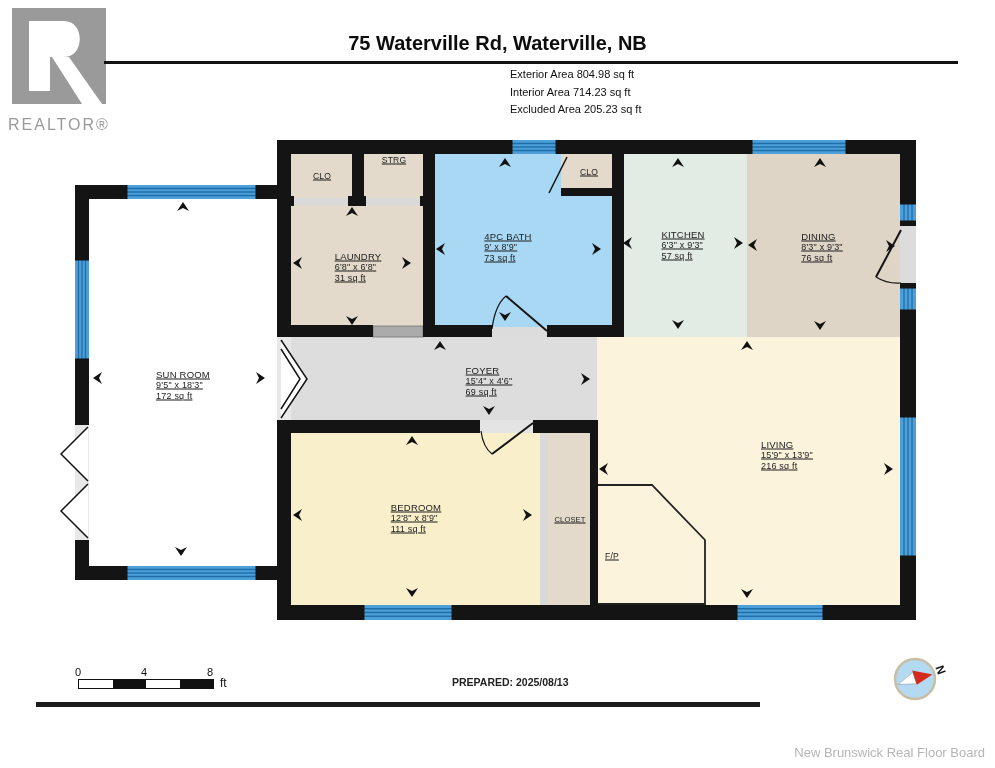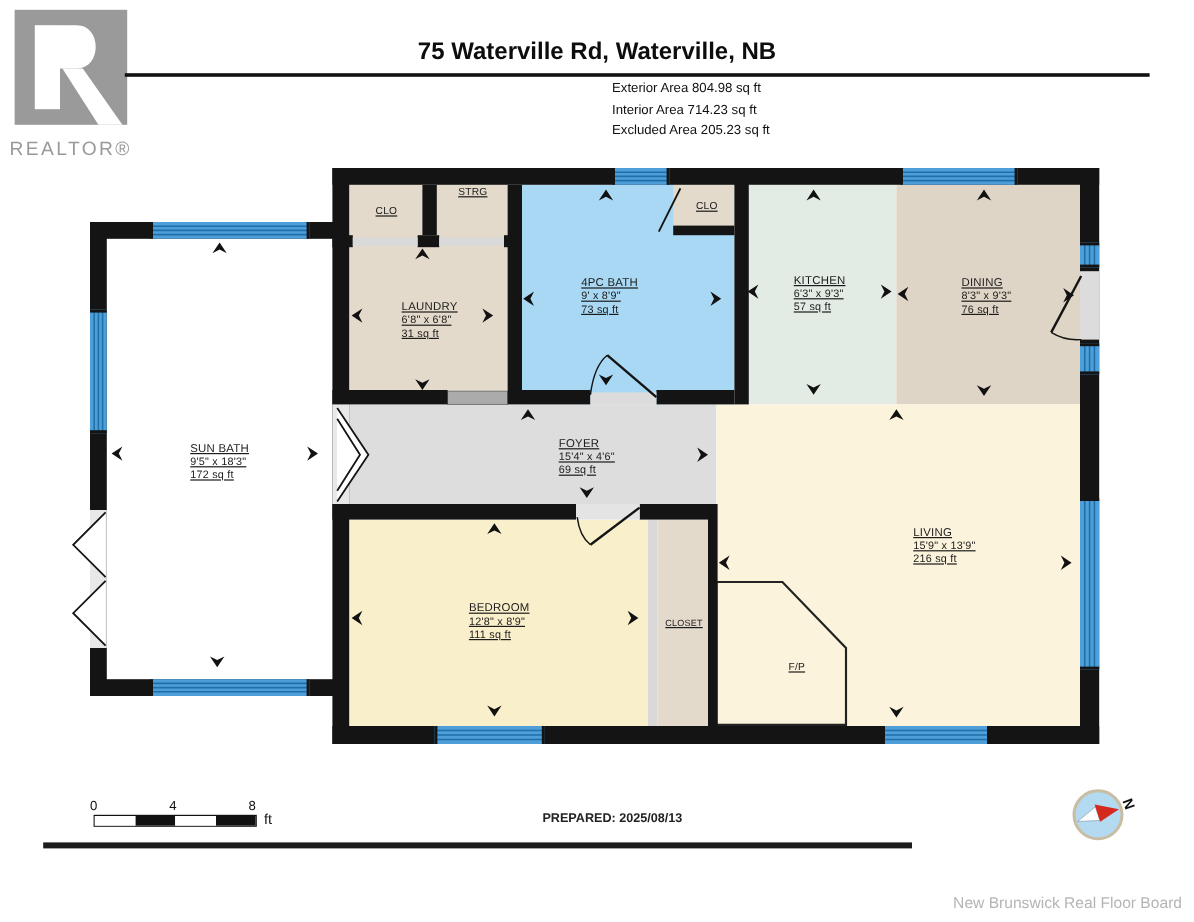--- a/index.html
+++ b/index.html
@@ -242,21 +242,21 @@
         <path d="M-4,-6 L5,0 L-4,6 L-1,0 Z" transform="translate(596,249)"></path>
         <path d="M-4,-6 L5,0 L-4,6 L-1,0 Z" transform="translate(738,243)"></path>
         <path d="M-4,-6 L5,0 L-4,6 L-1,0 Z" transform="translate(890,246)"></path>
         <path d="M-4,-6 L5,0 L-4,6 L-1,0 Z" transform="translate(585,379)"></path>
         <path d="M-4,-6 L5,0 L-4,6 L-1,0 Z" transform="translate(888,469)"></path>
         <path d="M-4,-6 L5,0 L-4,6 L-1,0 Z" transform="translate(527,515)"></path>
       </g>
   </svg>
 
   <div class="room-label" style="left:183px;top:385px">
-    <div class="nm">SUN BATH</div>
+    <div class="nm">SUN ROOM</div>
     <div>9'5" x 18'3"</div>
     <div>172 sq ft</div>
   </div>
   <div class="room-label" style="left:358px;top:267px">
     <div class="nm">LAUNDRY</div>
     <div>6'8" x 6'8"</div>
     <div>31 sq ft</div>
   </div>
   <div class="room-label" style="left:508px;top:247px">
     <div class="nm">4PC BATH</div>
@@ -285,21 +285,21 @@
   </div>
   <div class="room-label" style="left:416px;top:518px">
     <div class="nm">BEDROOM</div>
     <div>12'8" x 8'9"</div>
     <div>111 sq ft</div>
   </div>
   <div class="room-label small" style="left:570px;top:519px;font-size:7.5px">CLOSET</div>
   <div class="room-label small" style="left:322px;top:176px">CLO</div>
   <div class="room-label small" style="left:394px;top:160px">STRG</div>
   <div class="room-label small" style="left:589px;top:172px">CLO</div>
-  <div class="room-label small" style="left:664px;top:556px">F/P</div>
+  <div class="room-label small" style="left:612px;top:556px">F/P</div>
 
   <div class="scalebar">
     <span class="tick" style="left:-3px">0</span>
     <span class="tick" style="left:63px">4</span>
     <span class="tick" style="left:129px">8</span>
     <div class="bar">
       <div style="width:34px;background:#fff"></div>
       <div style="width:33px;background:#111"></div>
       <div style="width:34px;background:#fff"></div>
       <div style="width:33px;background:#111"></div>

